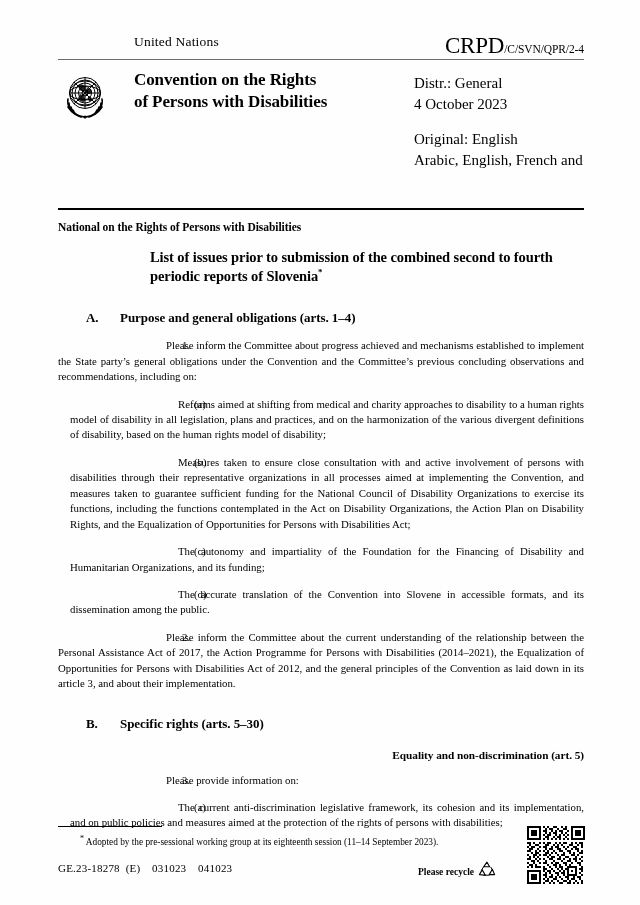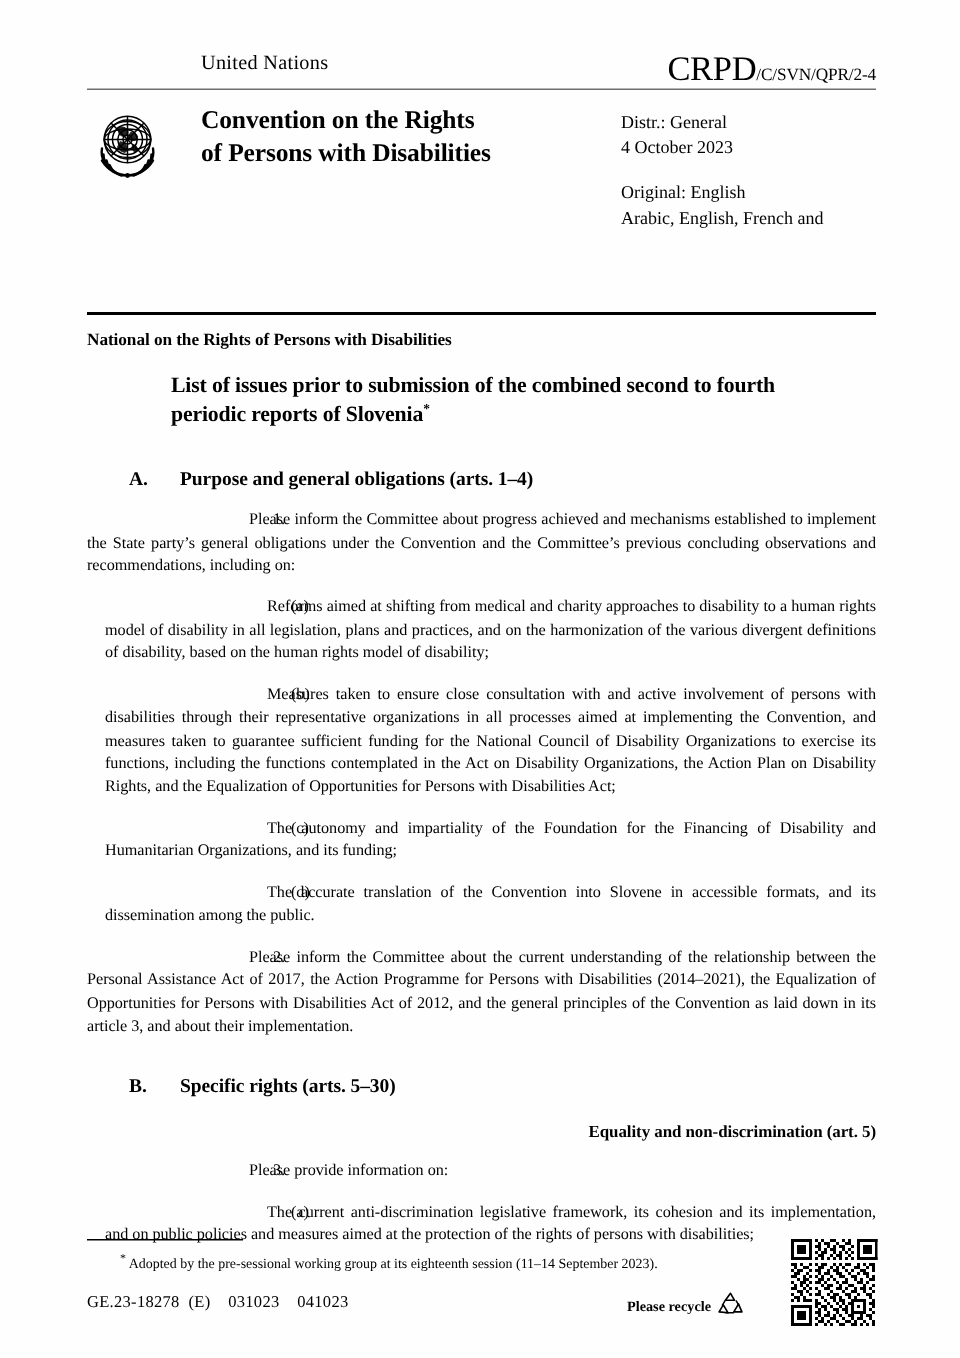--- a/index.html
+++ b/index.html
@@ -74,21 +74,21 @@
   }
   .conv-title {
     font-size: 17px;
     font-weight: bold;
     line-height: 1.32;
     letter-spacing: -0.1px;
   }
   .distr-cell {
     width: 170px;
     flex: 0 0 170px;
-    font-size: 12px;
+    font-size: 15px;
     line-height: 1.42;
     padding-top: 4px;
   }
   .distr-block + .distr-block { margin-top: 13px; }
 
   
   .rule-heavy {
     position: absolute;
     left: 58px;
     top: 208px;
@@ -106,21 +106,21 @@
   }
 
   
   .content {
     position: absolute;
     left: 58px;
     top: 248px;
     width: 526px;
   }
   .doc-title {
-    margin-left: 56px;
+    margin-left: 92px;
     width: 420px;
     font-size: 14.5px;
     font-weight: bold;
     line-height: 1.32;
     letter-spacing: -0.1px;
   }
   .doc-title sup {
     font-size: 9px;
     vertical-align: super;
     font-weight: bold;

